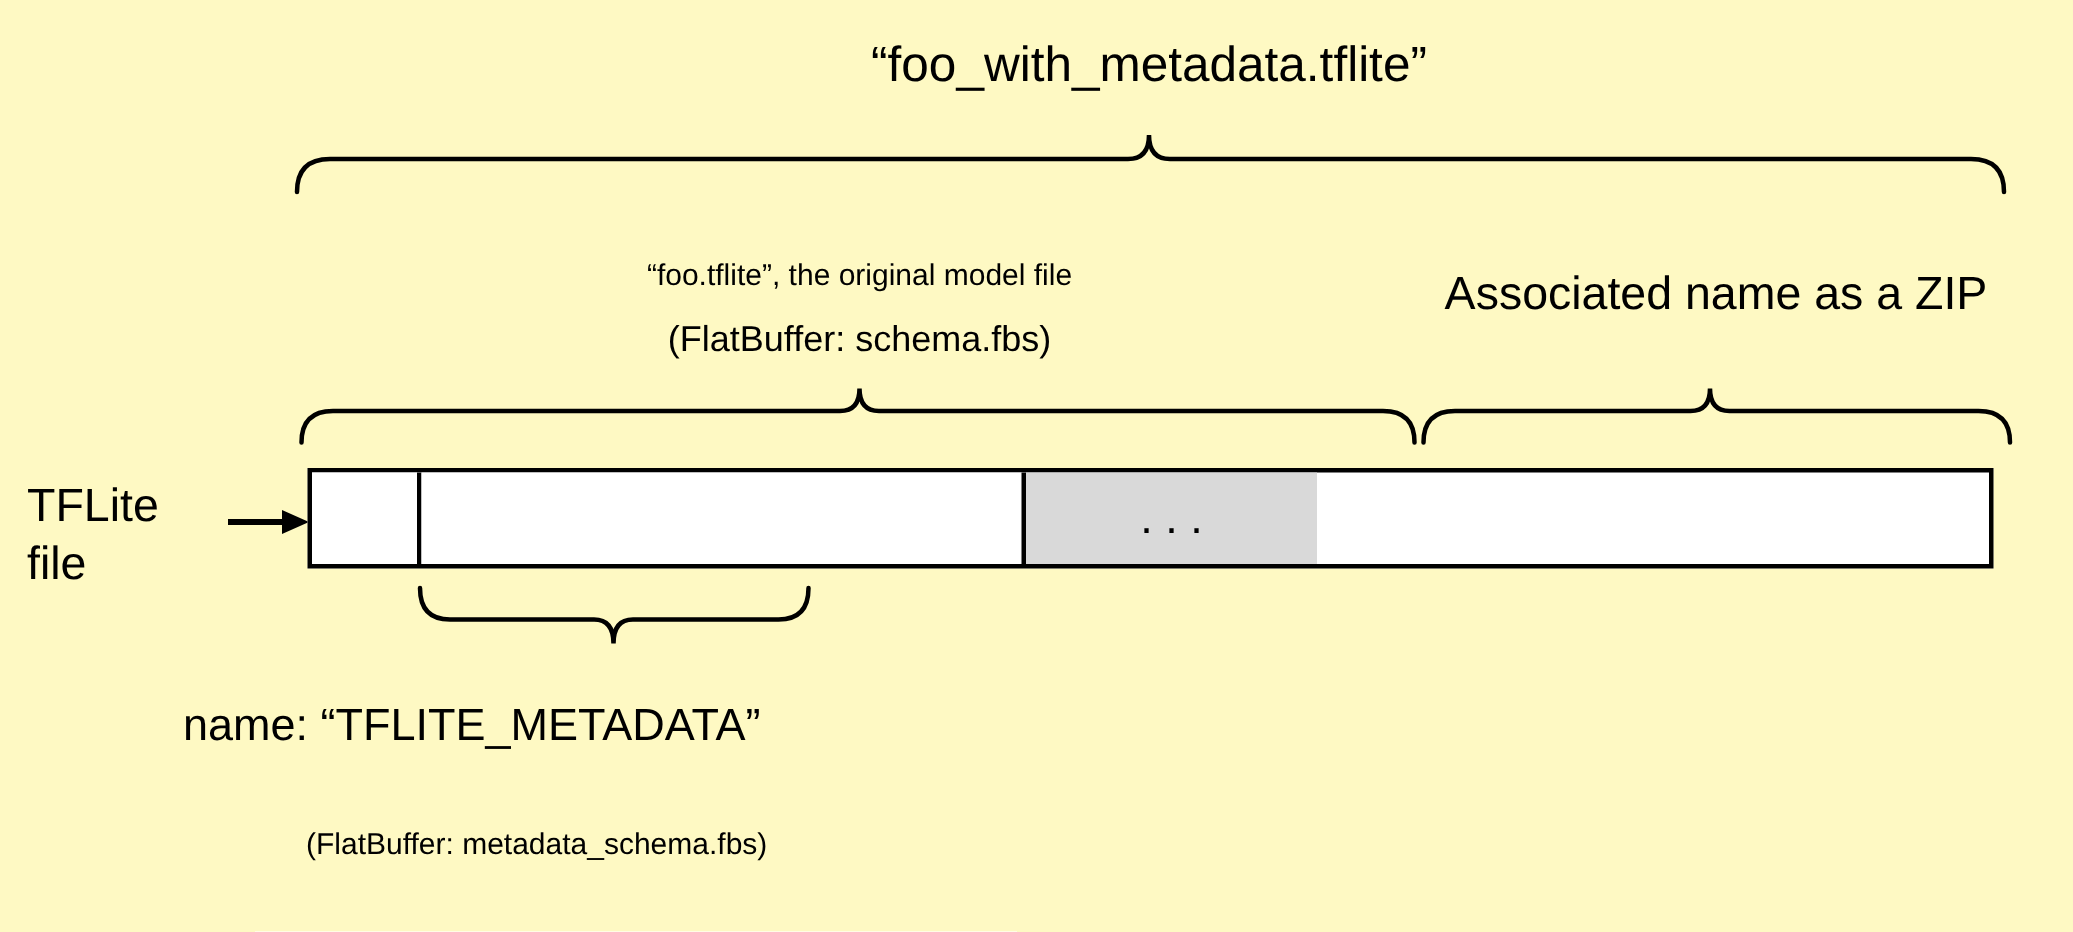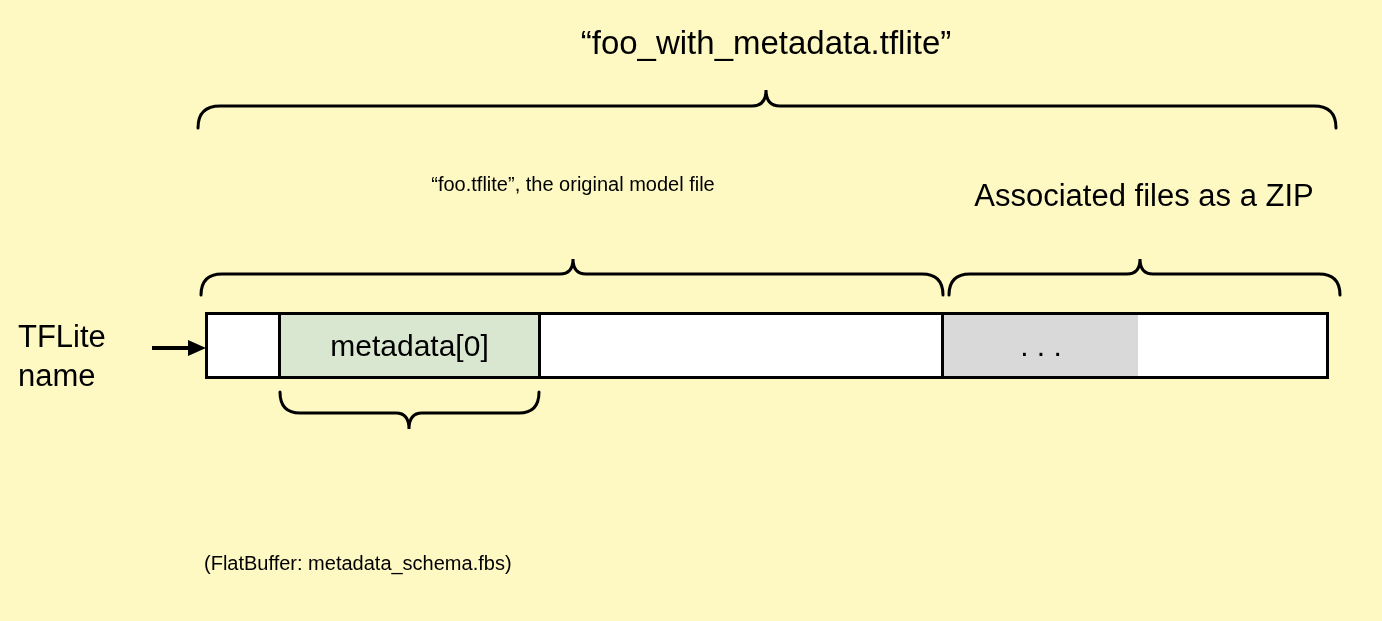--- a/index.html
+++ b/index.html
@@ -134,29 +134,30 @@
     <g fill="none" stroke="#000000" stroke-width="3" stroke-linecap="round">
       <path d="M 280 392 Q 280 413 300 413 L 396 413 Q 409 413 409 429 Q 409 413 422 413 L 519 413 Q 539 413 539 392"></path>
     </g>
     <g stroke="#000000" stroke-width="4" fill="#000000">
       <line x1="152" y1="348" x2="190" y2="348"></line>
       <polygon points="188,340 206,348 188,356" stroke="none"></polygon>
     </g>
   </svg>
 
   <div class="txt center" id="model-file-label">“foo.tflite”, the original model file</div>
-  <div class="txt center" id="zip-label">Associated files as a ZIP</div>
+  <div class="txt center" id="model-file-sub">(FlatBuffer: schema.fbs)</div>
+  <div class="txt center" id="zip-label">Associated name as a ZIP</div>
 
   <div class="txt" id="tflite-model-label">TFLite
-name</div>
+file</div>
 
   <div id="model-bar">
     <div class="cell plain" style="width:73px"></div>
-    <div class="cell green" style="width:260px">metadata[0]</div>
     <div class="cell plain" style="width:403px"></div>
     <div class="cell gray" style="width:194px">. . .</div>
   </div>
 
   <div id="annotation">
+    <div>name: “TFLITE_METADATA”</div>
   </div>
   <div class="txt" id="annot-sub">(FlatBuffer: metadata_schema.fbs)</div>
 
 </div>
 
 </body></html>

